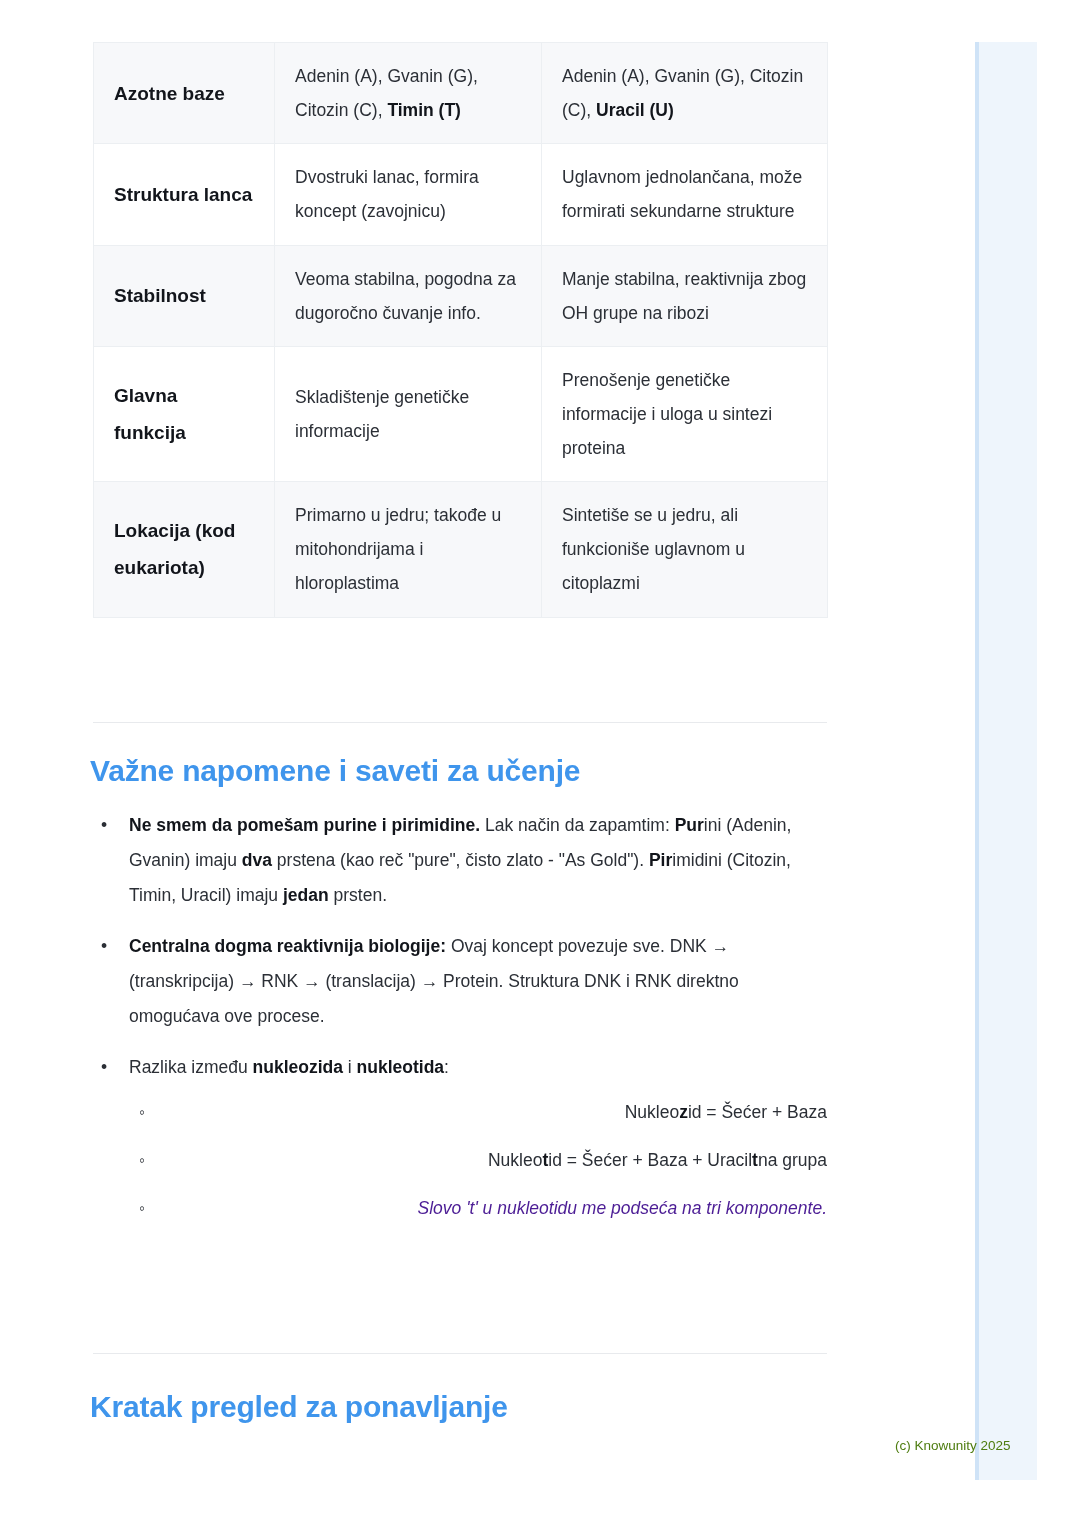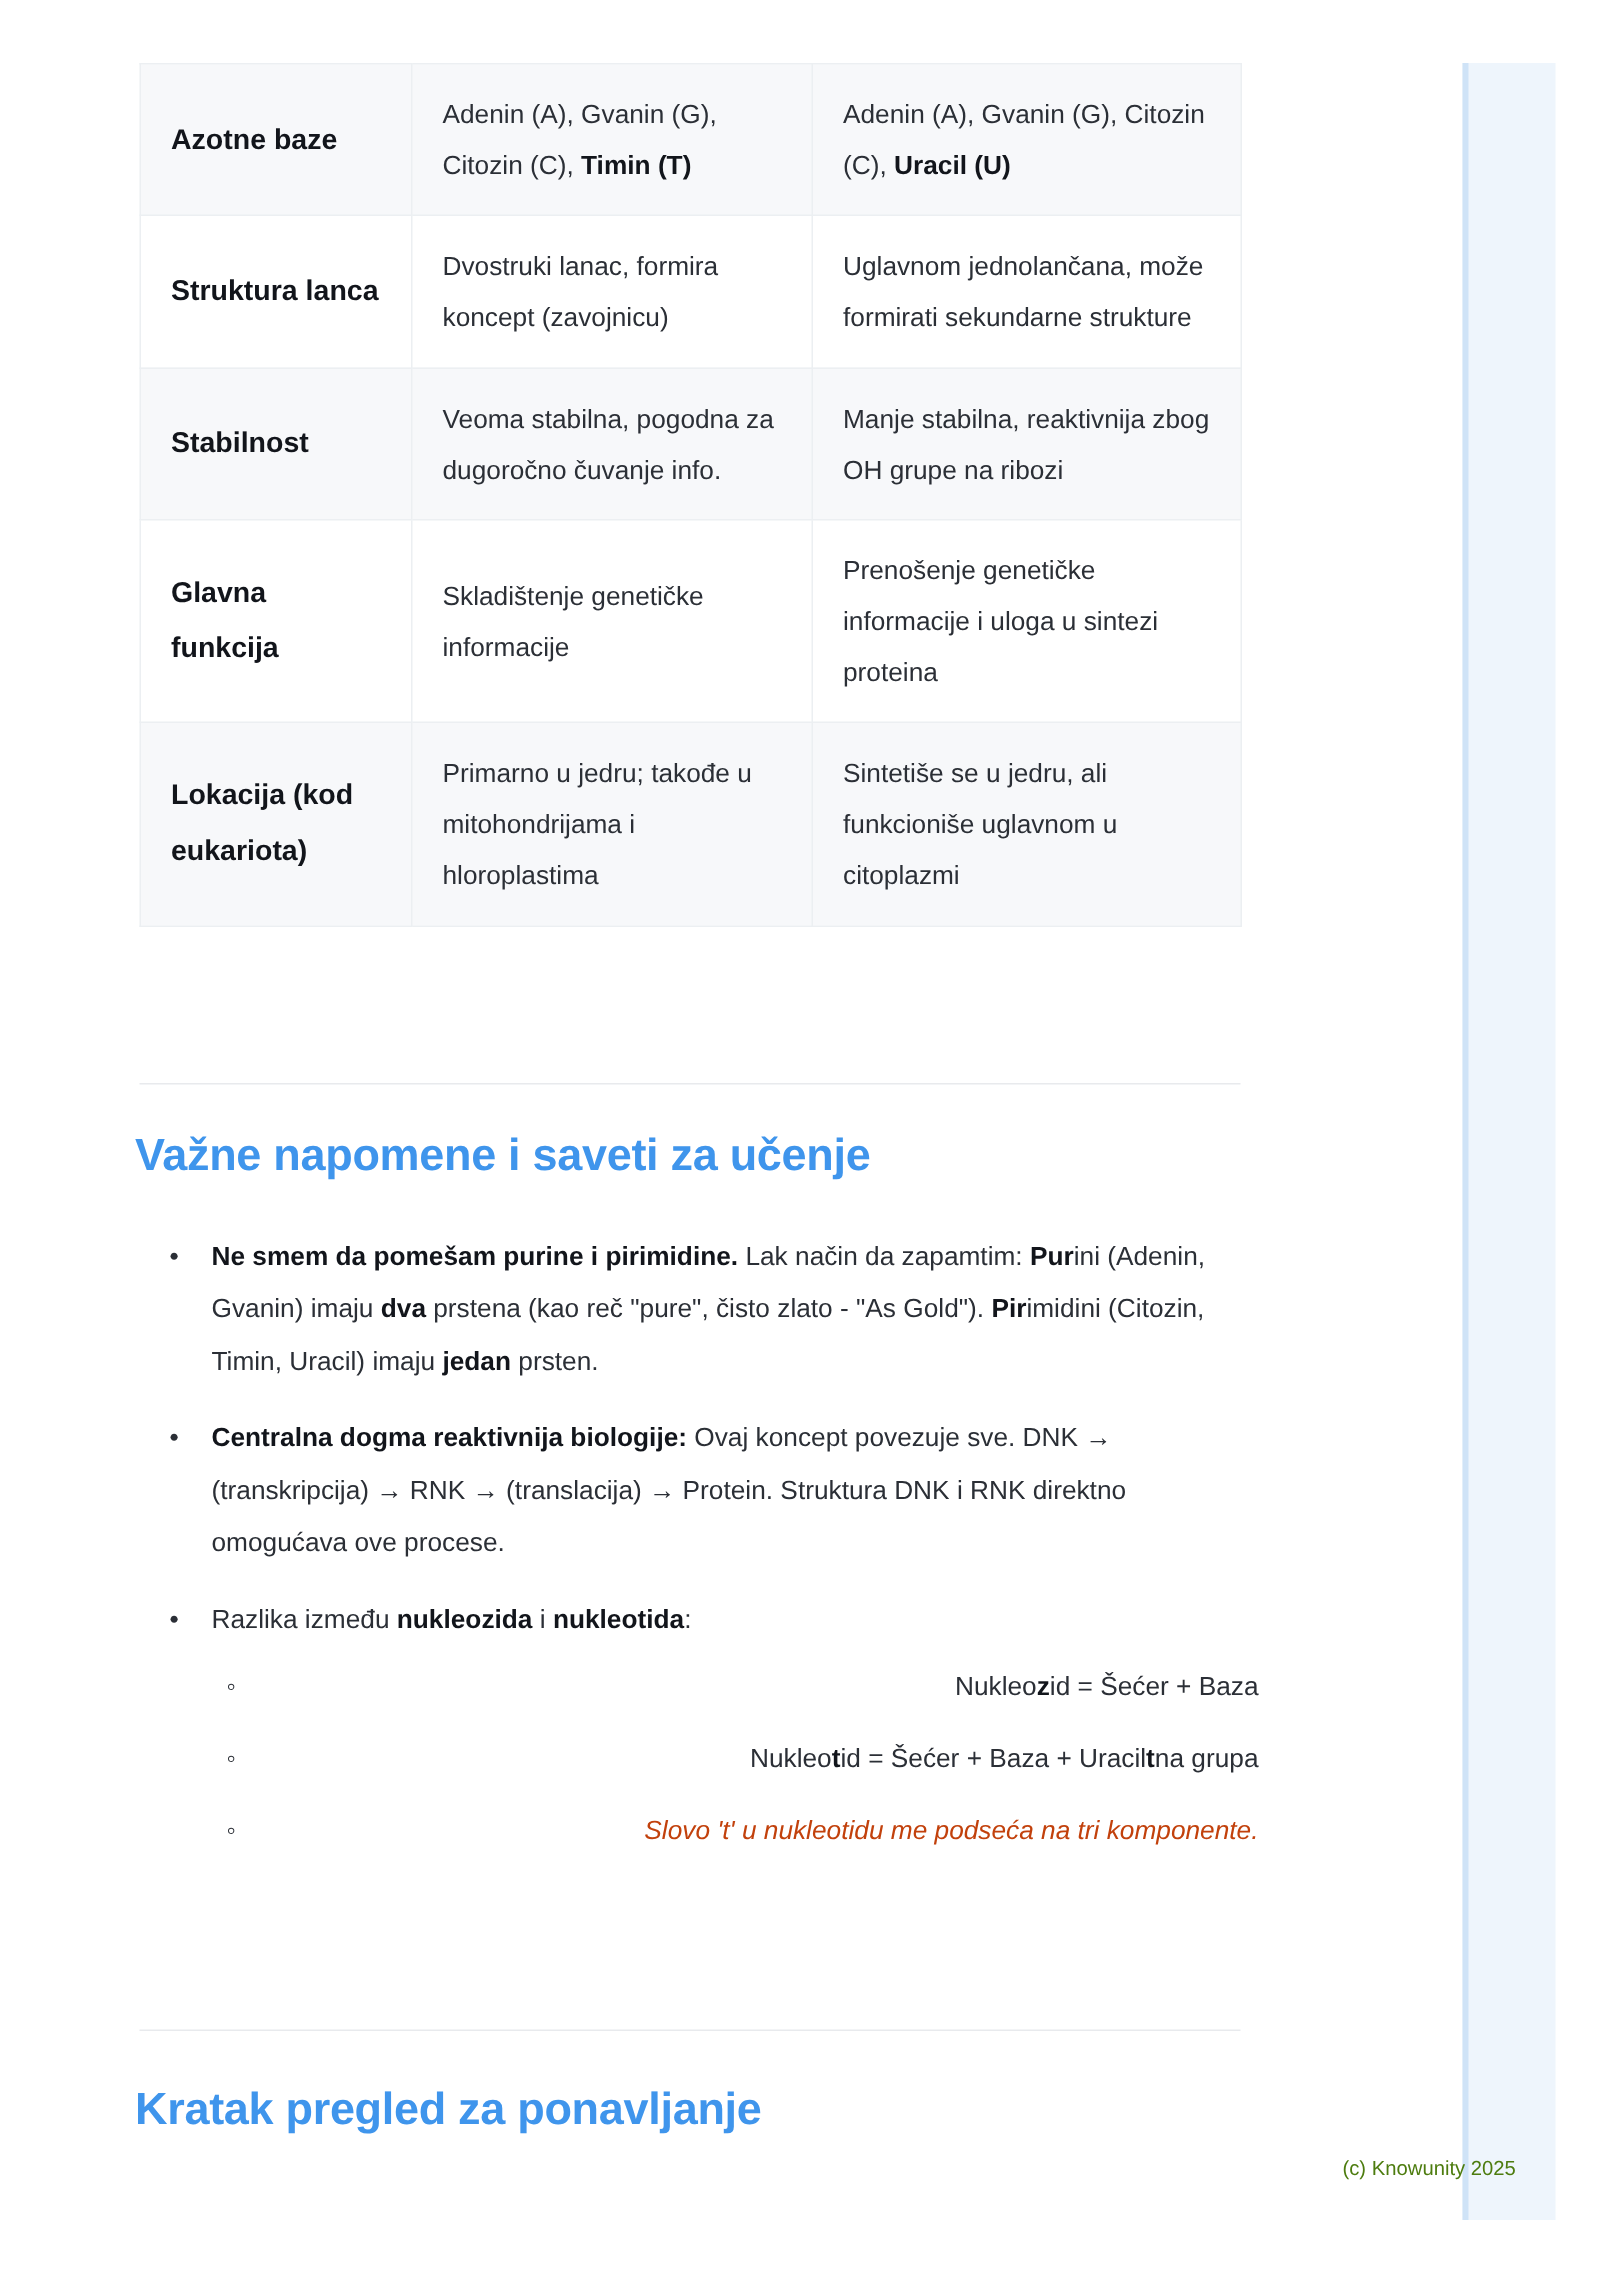--- a/index.html
+++ b/index.html
@@ -85,21 +85,21 @@
   }
   .h2-notes  { top: 754px; }
   .h2-review { top: 1390px; }
 
   
   .notes {
     position: absolute;
     left: 93px;
     top: 808px;
     width: 734px;
-    margin: 12px;
+    margin: 0;
     padding: 0;
     list-style: none;
   }
   .notes > li {
     position: relative;
     padding-left: 36px;
     font-size: 17.5px;
     line-height: 2.0;
     color: #2b2f36;
     margin-bottom: 16px;
@@ -132,21 +132,21 @@
   }
   .sublist > li::before {
     content: "\25E6";
     position: absolute;
     left: 10px;
     top: 0;
     font-size: 17.5px;
     line-height: 2.0;
     color: #2b2f36;
   }
-  .sublist > li.italic { font-style: italic; color: #c2410c; }
+  .sublist > li.italic { font-style: italic; color: #4c1d95; }
 
   
   .watermark {
     position: absolute;
     left: 895px;
     top: 1438px;
     font-size: 13.5px;
     color: #4d7c0f;
     white-space: nowrap;
   }

